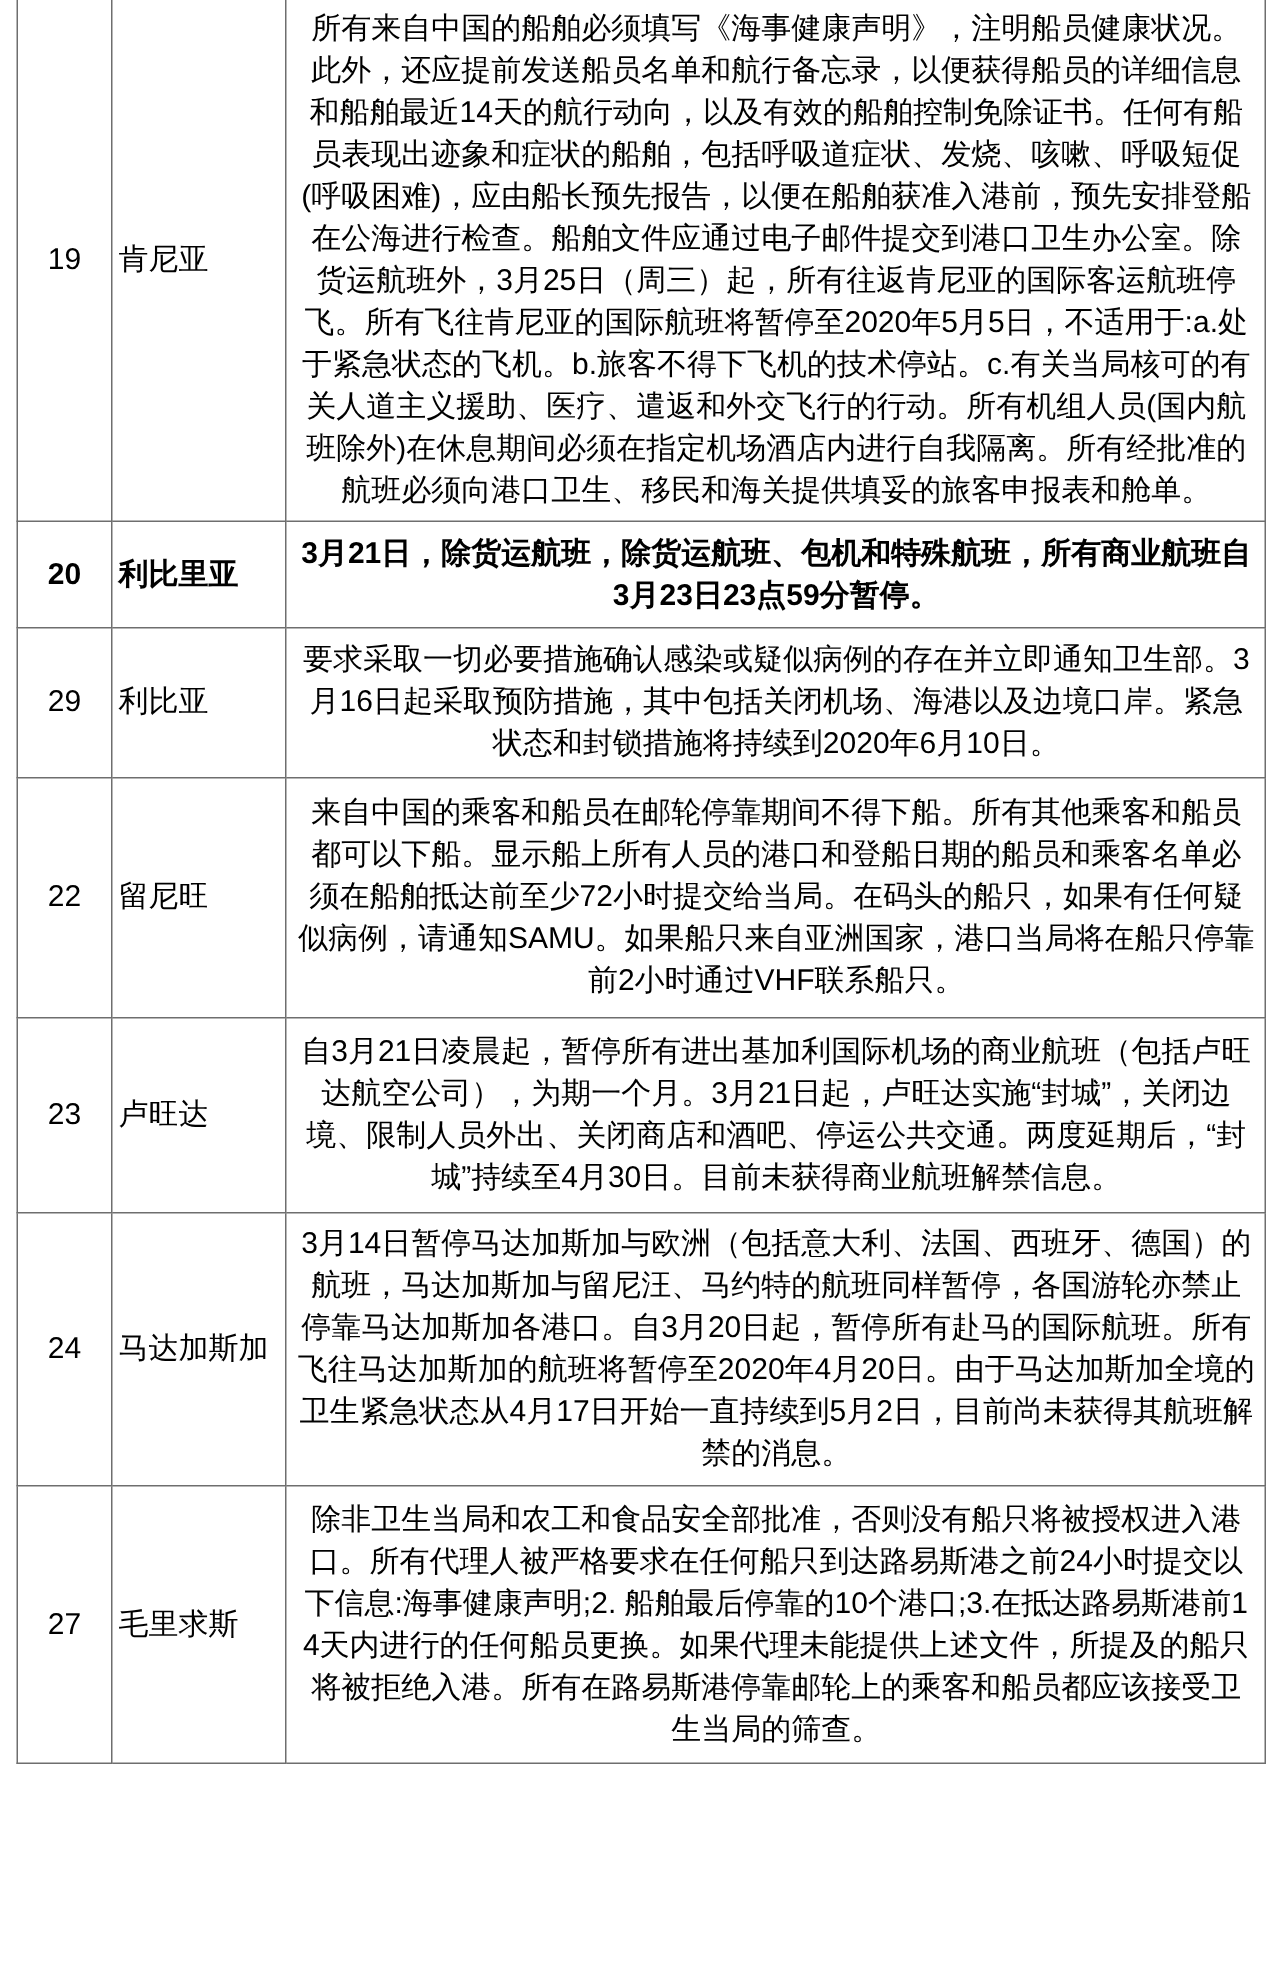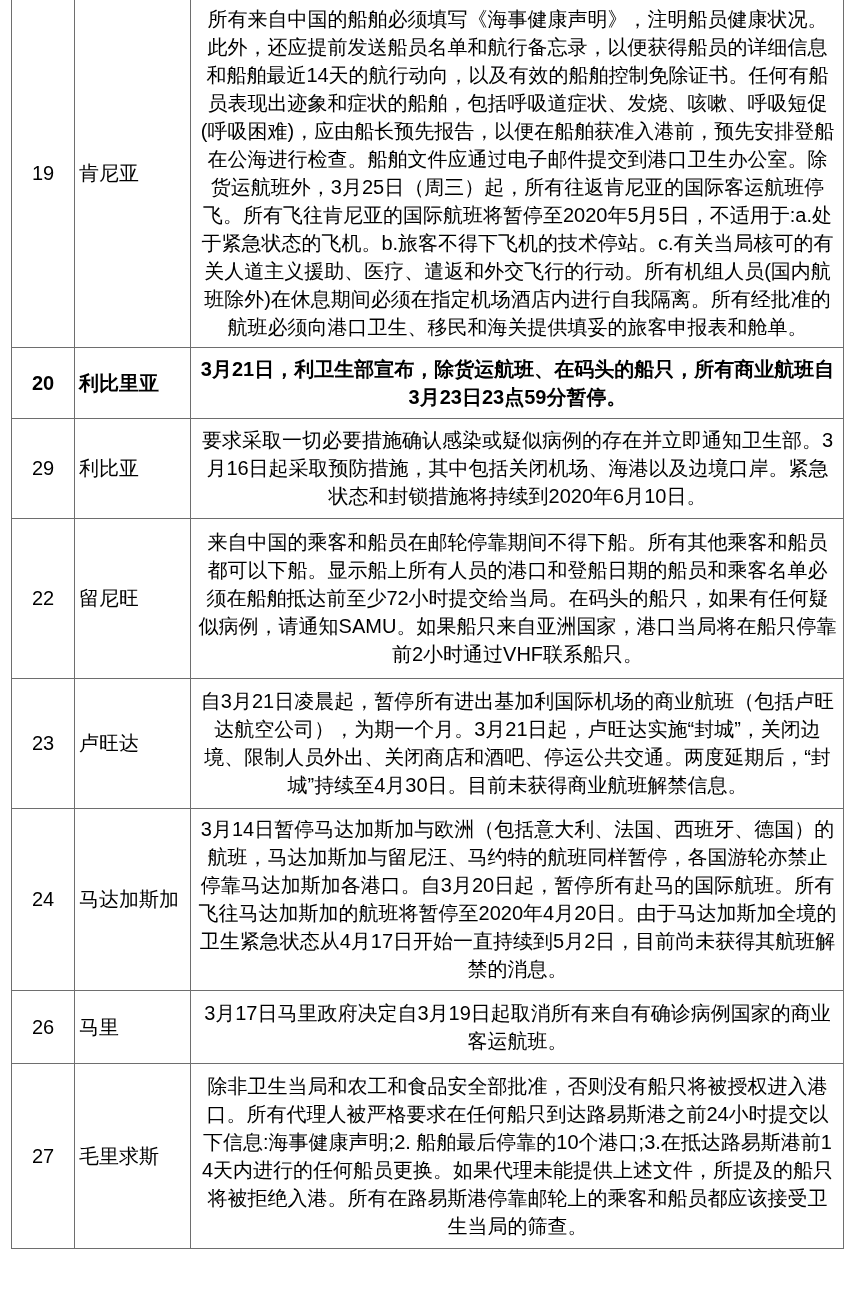--- a/index.html
+++ b/index.html
@@ -72,21 +72,21 @@
     </colgroup>
     <tbody>
       <tr class="r0">
         <td class="num-cell">19</td>
         <td class="country-cell">肯尼亚</td>
         <td class="text-cell">所有来自中国的船舶必须填写《海事健康声明》，注明船员健康状况。此外，还应提前发送船员名单和航行备忘录，以便获得船员的详细信息和船舶最近14天的航行动向，以及有效的船舶控制免除证书。任何有船员表现出迹象和症状的船舶，包括呼吸道症状、发烧、咳嗽、呼吸短促(呼吸困难)，应由船长预先报告，以便在船舶获准入港前，预先安排登船在公海进行检查。船舶文件应通过电子邮件提交到港口卫生办公室。除货运航班外，3月25日（周三）起，所有往返肯尼亚的国际客运航班停飞。所有飞往肯尼亚的国际航班将暂停至2020年5月5日，不适用于:a.处于紧急状态的飞机。b.旅客不得下飞机的技术停站。c.有关当局核可的有关人道主义援助、医疗、遣返和外交飞行的行动。所有机组人员(国内航班除外)在休息期间必须在指定机场酒店内进行自我隔离。所有经批准的航班必须向港口卫生、移民和海关提供填妥的旅客申报表和舱单。</td>
       </tr>
       <tr class="r1">
         <td class="num-cell">20</td>
         <td class="country-cell">利比里亚</td>
-        <td class="text-cell">3月21日，利卫生部宣布，除货运航班、在码头的船只，所有商业航班自3月23日23点59分暂停。</td>
+        <td class="text-cell">3月21日，除货运航班，除货运航班、包机和特殊航班，所有商业航班自3月23日23点59分暂停。</td>
       </tr>
       <tr class="r2">
         <td class="num-cell">29</td>
         <td class="country-cell">利比亚</td>
         <td class="text-cell">要求采取一切必要措施确认感染或疑似病例的存在并立即通知卫生部。3月16日起采取预防措施，其中包括关闭机场、海港以及边境口岸。紧急状态和封锁措施将持续到2020年6月10日。</td>
       </tr>
       <tr class="r3">
         <td class="num-cell">22</td>
         <td class="country-cell">留尼旺</td>
         <td class="text-cell">来自中国的乘客和船员在邮轮停靠期间不得下船。所有其他乘客和船员都可以下船。显示船上所有人员的港口和登船日期的船员和乘客名单必须在船舶抵达前至少72小时提交给当局。在码头的船只，如果有任何疑似病例，请通知SAMU。如果船只来自亚洲国家，港口当局将在船只停靠前2小时通过VHF联系船只。</td>
@@ -94,25 +94,20 @@
       <tr class="r4">
         <td class="num-cell">23</td>
         <td class="country-cell">卢旺达</td>
         <td class="text-cell">自3月21日凌晨起，暂停所有进出基加利国际机场的商业航班（包括卢旺达航空公司），为期一个月。3月21日起，卢旺达实施“封城”，关闭边境、限制人员外出、关闭商店和酒吧、停运公共交通。两度延期后，“封城”持续至4月30日。目前未获得商业航班解禁信息。</td>
       </tr>
       <tr class="r5">
         <td class="num-cell">24</td>
         <td class="country-cell">马达加斯加</td>
         <td class="text-cell">3月14日暂停马达加斯加与欧洲（包括意大利、法国、西班牙、德国）的航班，马达加斯加与留尼汪、马约特的航班同样暂停，各国游轮亦禁止停靠马达加斯加各港口。自3月20日起，暂停所有赴马的国际航班。所有飞往马达加斯加的航班将暂停至2020年4月20日。由于马达加斯加全境的卫生紧急状态从4月17日开始一直持续到5月2日，目前尚未获得其航班解禁的消息。</td>
       </tr>
-      <tr class="r7">
-        <td class="num-cell">26</td>
-        <td class="country-cell">马里</td>
-        <td class="text-cell">3月17日马里政府决定自3月19日起取消所有来自有确诊病例国家的商业客运航班。</td>
-      </tr>
       <tr class="r8">
         <td class="num-cell">27</td>
         <td class="country-cell">毛里求斯</td>
         <td class="text-cell">除非卫生当局和农工和食品安全部批准，否则没有船只将被授权进入港口。所有代理人被严格要求在任何船只到达路易斯港之前24小时提交以下信息:海事健康声明;2. 船舶最后停靠的10个港口;3.在抵达路易斯港前14天内进行的任何船员更换。如果代理未能提供上述文件，所提及的船只将被拒绝入港。所有在路易斯港停靠邮轮上的乘客和船员都应该接受卫生当局的筛查。</td>
       </tr>
     </tbody>
   </table>
 </div>
 
 </body></html>

